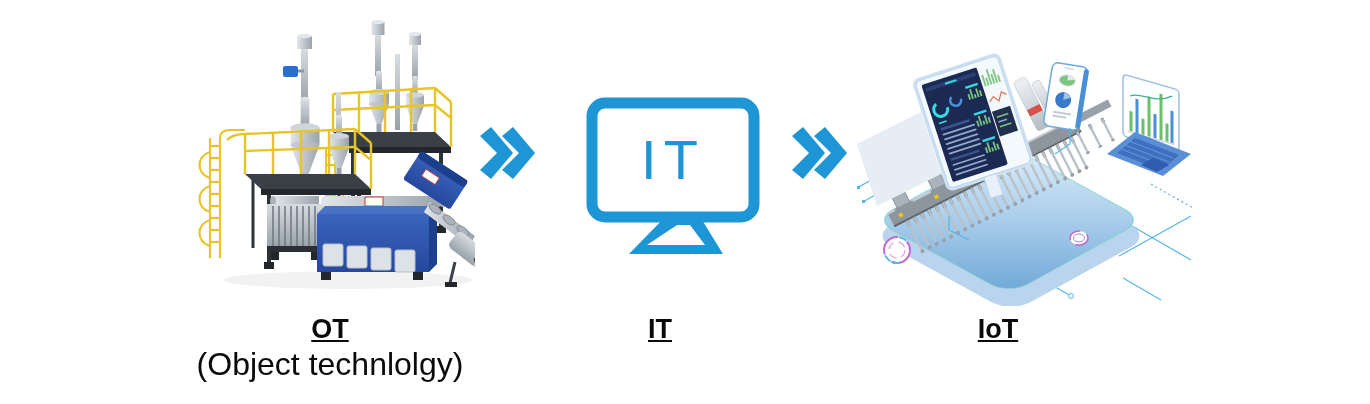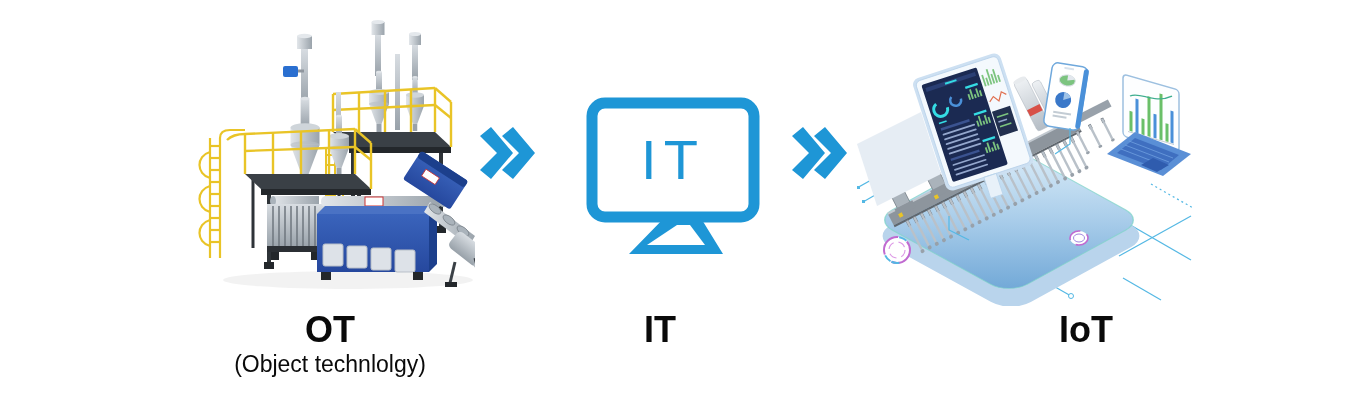--- a/index.html
+++ b/index.html
@@ -1,22 +1,22 @@
 <!DOCTYPE html>
 <html style="--accent: #1e96d6;"><head>
 <meta charset="utf-8">
 <style>
   html,body{margin:0;padding:0;background:#fff;}
   #stage{position:relative;width:1370px;height:404px;background:#fff;overflow:hidden;
          font-family:"Liberation Sans",sans-serif;}
   .fig{position:absolute;}
   .fig svg{display:block;width:100%;height:100%;}
   .caption{position:absolute;top:312px;width:300px;text-align:center;color:#0a0a0a;}
-  .cap-title{font-size:36px;font-weight:bold;line-height:35px;}
-  .cap-sub{font-size:23px;font-weight:normal;line-height:35px;}
+  .cap-title{font-size:27px;font-weight:bold;line-height:35px;text-decoration:underline;}
+  .cap-sub{font-size:32px;font-weight:normal;line-height:35px;}
   .accent-fill{fill:var(--accent,#1e96d6);}
   .accent-stroke{stroke:var(--accent,#1e96d6);}
 </style>
 </head>
 <body>
 
 <div id="stage">
 
   <div class="fig" style="left:183px;top:6px;width:292px;height:288px">
   <svg viewBox="0 0 292 288">
@@ -440,17 +440,17 @@
   </svg>
   </div>
 
   <div class="caption" style="left:180px">
     <div class="cap-title">OT</div>
     <div class="cap-sub">(Object technlolgy)</div>
   </div>
   <div class="caption" style="left:510px">
     <div class="cap-title">IT</div>
   </div>
-  <div class="caption" style="left:936px">
+  <div class="caption" style="left:848px">
     <div class="cap-title">IoT</div>
   </div>
 
 </div>
 
 </body></html>

